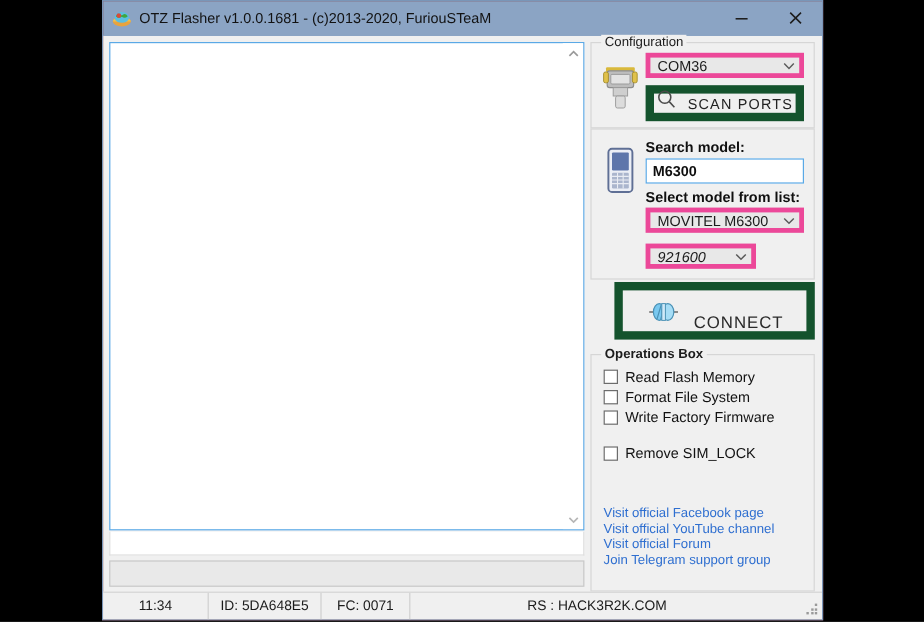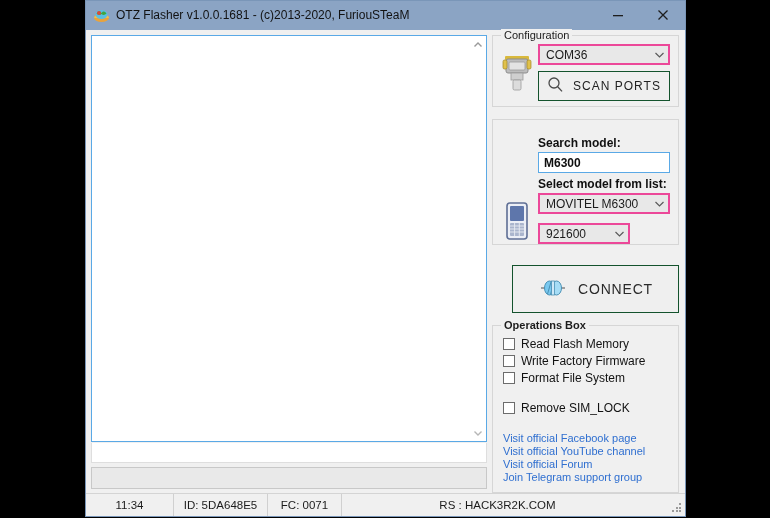--- a/index.html
+++ b/index.html
@@ -185,21 +185,21 @@
     background: #f0f0f0;
     padding: 0 3px;
     font-size: 11px;
     color: #1c1c1c;
     white-space: nowrap;
   }
   .gb-title.bold { font-weight: bold; }
 
   #config-box {
     height: 72px;
-    margin-bottom: 12px;
+    margin-bottom: 0;
     padding: 8px 8px 0 6px;
     display: flex;
     align-items: flex-start;
   }
   #config-icon {
     flex: 0 0 36px;
     width: 36px;
     height: 44px;
     margin-top: 6px;
     position: relative;
@@ -208,21 +208,21 @@
     flex: 1 1 auto;
     display: flex;
     flex-direction: column;
     margin-left: 3px;
   }
 
   
   .combo {
     height: 21px;
     background: #e8e8e8;
-    border: 2px solid #ec4899;
+    border: 4px solid #ec4899;
     box-sizing: border-box;
     display: flex;
     align-items: center;
     padding: 0 0 0 6px;
     font-size: 12px;
     color: #1b1b1b;
     font-family: "Liberation Sans", sans-serif;
     position: relative;
   }
   .combo .combo-val {
@@ -234,44 +234,44 @@
     flex: 0 0 18px;
     width: 18px;
     display: flex;
     align-items: center;
     justify-content: center;
   }
 
   
   .pushbtn {
     background: #efefef;
-    border: 1px solid #14532d;
-    box-sizing: border-box;
-    display: flex;
-    align-items: center;
+    border: 7px solid #14532d;
+    box-sizing: border-box;
+    display: flex;
+    align-items: flex-end;
     justify-content: center;
     font-size: 12px;
     color: #222;
     letter-spacing: 0.6px;
     cursor: default;
   }
 
   #scan-btn {
     height: 30px;
     margin-top: 6px;
     gap: 9px;
   }
   #scan-btn .lbl { font-size: 12px; letter-spacing: 1px; }
 
   #model-box {
     height: 126px;
-    margin-bottom: 20px;
+    margin-bottom: 2px;
     padding: 8px 8px 0 6px;
     display: flex;
-    align-items: flex-end;
+    align-items: flex-start;
     border: 1px solid #d6d6d6;
   }
   #model-icon {
     flex: 0 0 36px;
     width: 36px;
     height: 44px;
     margin-top: 5px;
     position: relative;
   }
   #model-fields {
@@ -294,33 +294,33 @@
     box-sizing: border-box;
     display: flex;
     align-items: center;
     padding-left: 5px;
     font-size: 12px;
     font-weight: bold;
     color: #0e0e0e;
     margin-bottom: 4px;
   }
   #model-combo { margin-bottom: 9px; }
-  #baud-combo { width: 92px; }
+  #baud-combo { width: 92px; font-style: italic; }
 
   #connect-btn {
     height: 48px;
     margin-bottom: 12px;
     gap: 10px;
     margin-left: 20px;
   }
   #connect-btn .lbl { font-size: 14px; letter-spacing: 0.8px; color: #2a2a2a; }
 
   #ops-box {
     flex: 1 1 auto;
-    padding: 10px 8px 4px 10px;
+    padding: 10px 8px 14px 10px;
     display: flex;
     flex-direction: column;
     border: 1px solid #d6d6d6;
     min-height: 0;
   }
 
   .checkrow {
     display: flex;
     align-items: center;
     height: 15px;
@@ -547,25 +547,25 @@
 
           <div id="ops-box" class="groupbox">
             <div class="gb-title bold">Operations Box</div>
 
             <div class="checkrow">
               <span class="checkbox"></span>
               <span class="lbl">Read Flash Memory</span>
             </div>
             <div class="checkrow">
               <span class="checkbox"></span>
-              <span class="lbl">Write Factory Firmware</span>
+              <span class="lbl">Format File System</span>
             </div>
             <div class="checkrow">
               <span class="checkbox"></span>
-              <span class="lbl">Format File System</span>
+              <span class="lbl">Write Factory Firmware</span>
             </div>
 
             <div class="check-gap"></div>
 
             <div class="checkrow">
               <span class="checkbox"></span>
               <span class="lbl">Remove SIM_LOCK</span>
             </div>
 
             <div id="links">

